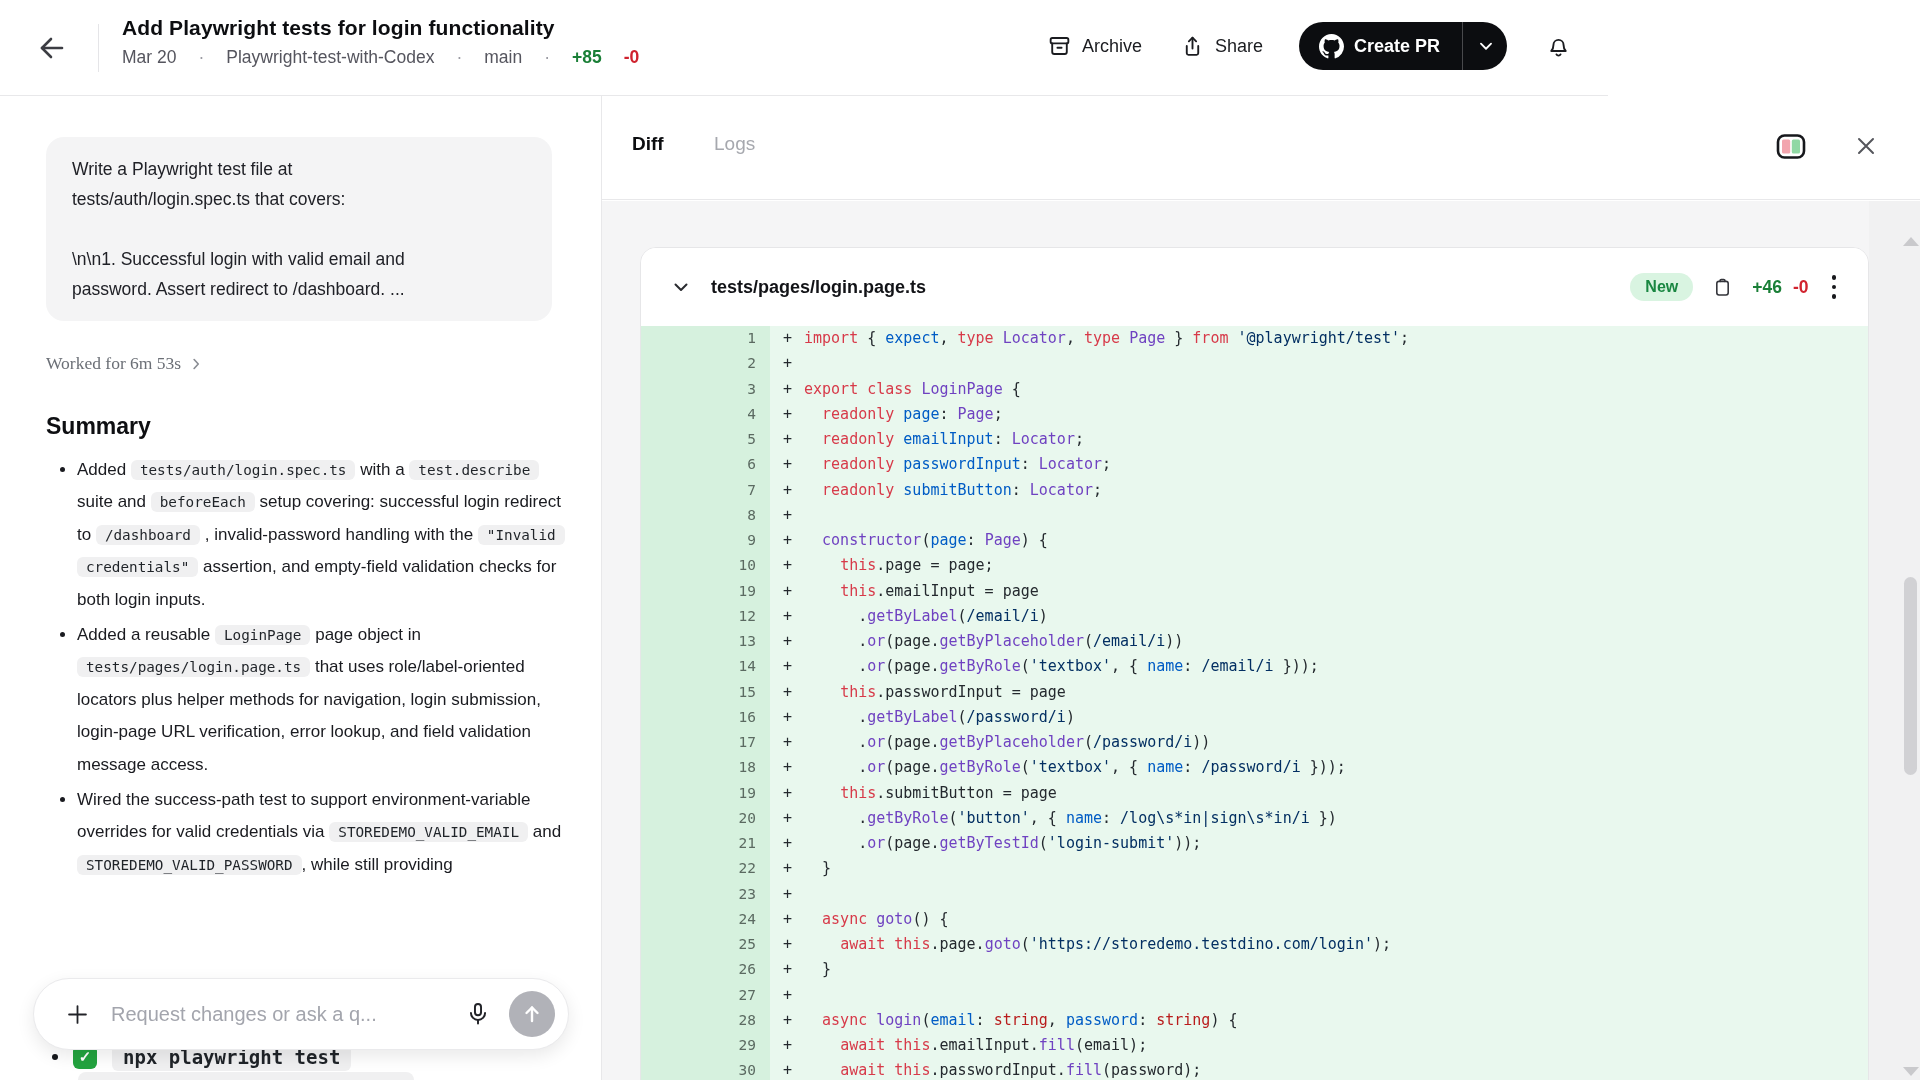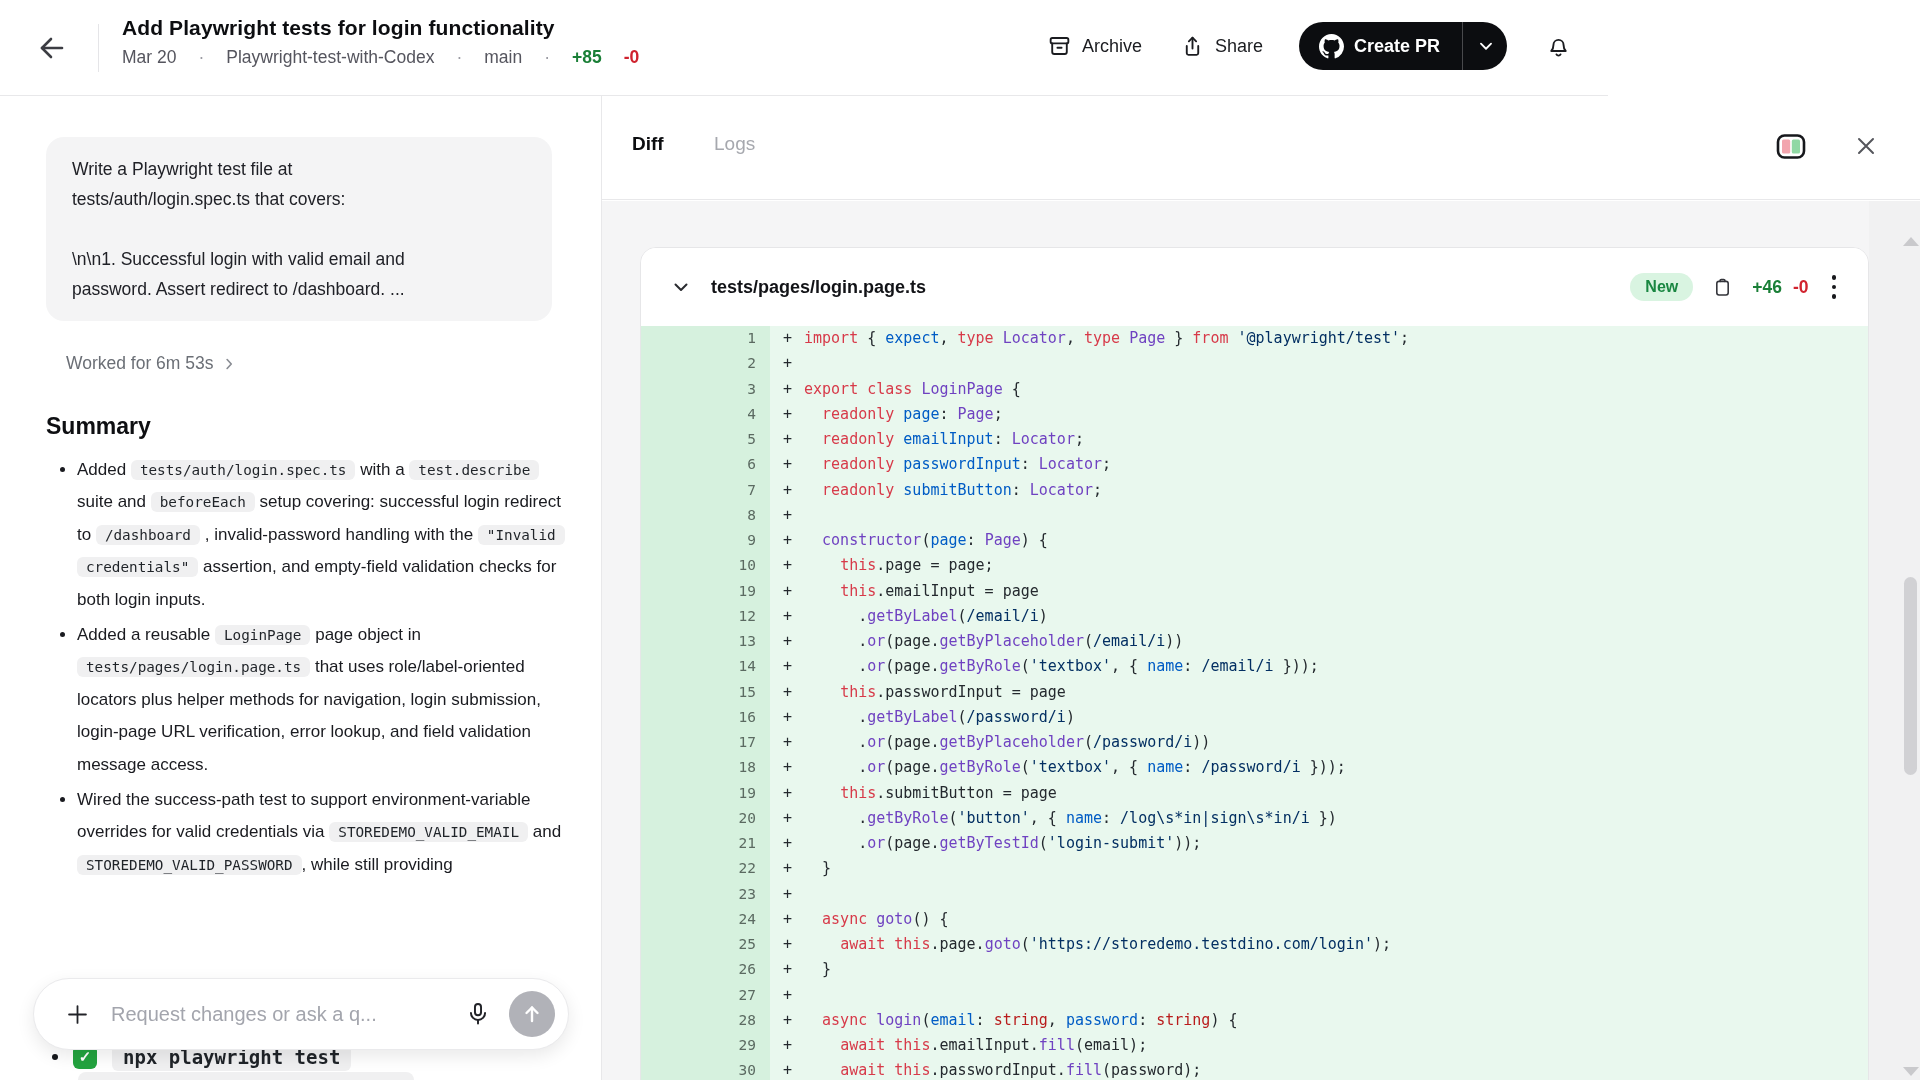--- a/index.html
+++ b/index.html
@@ -28,21 +28,21 @@
   .createpr-sep{width:1px;height:46px;background:rgba(255,255,255,.22);}
   .createpr-caret{padding:0 10px 0 12px;display:flex;align-items:center;}
   .bell-btn{border:none;background:transparent;cursor:pointer;padding:4px;}
 
   
   .chat-panel{position:absolute;left:0;top:97px;width:601px;height:932px;background:#fff;}
   .prompt-card{position:absolute;left:46px;top:40px;width:506px;background:#f4f4f5;border-radius:18px;
                padding:17px 26px;font-size:17.5px;line-height:30px;color:#202127;}
   .prompt-card .pline{min-height:30px;white-space:nowrap;}
   .worked-row{position:absolute;left:46px;top:256px;display:flex;align-items:center;gap:6px;border:none;
-              background:transparent;cursor:pointer;font-family:Liberation Sans, sans-serif;font-size:17.5px;color:#6b6f76;padding:0;margin-left:20px;}
+              background:transparent;cursor:pointer;font-family:Liberation Serif, serif;font-size:17.5px;color:#6b6f76;padding:0;}
   .summary-block{position:absolute;left:46px;top:316px;width:521px;}
   .summary-title{margin:0 0 14px 0;font-size:23px;font-weight:700;color:#0e0f12;}
   .summary-list{margin:0;padding-left:31px;font-size:17px;line-height:32.4px;color:#1a1b20;}
   .summary-list li{margin:0 0 3px 0;}
   .chip{background:#f0f0f1;border-radius:6px;padding:2px 9px;font-family:"DejaVu Sans Mono",monospace;
         font-size:14.3px;color:#1f2328;box-decoration-break:clone;-webkit-box-decoration-break:clone;}
   .final-bullet{position:absolute;left:52px;top:946px;display:flex;align-items:center;gap:15px;}
   .bullet-dot{width:6px;height:6px;border-radius:50%;background:#16181d;flex:none;}
   .check-badge{width:24px;height:24px;border-radius:6px;background:#23a33f;color:#fff;display:flex;
                align-items:center;justify-content:center;font-size:15px;font-weight:700;flex:none;}

